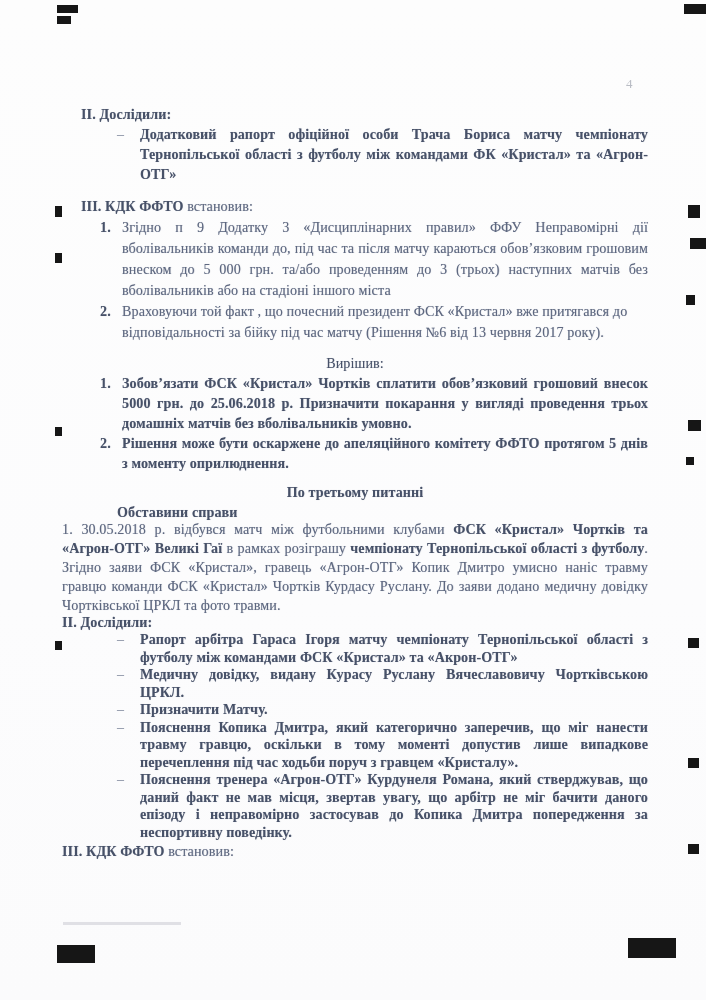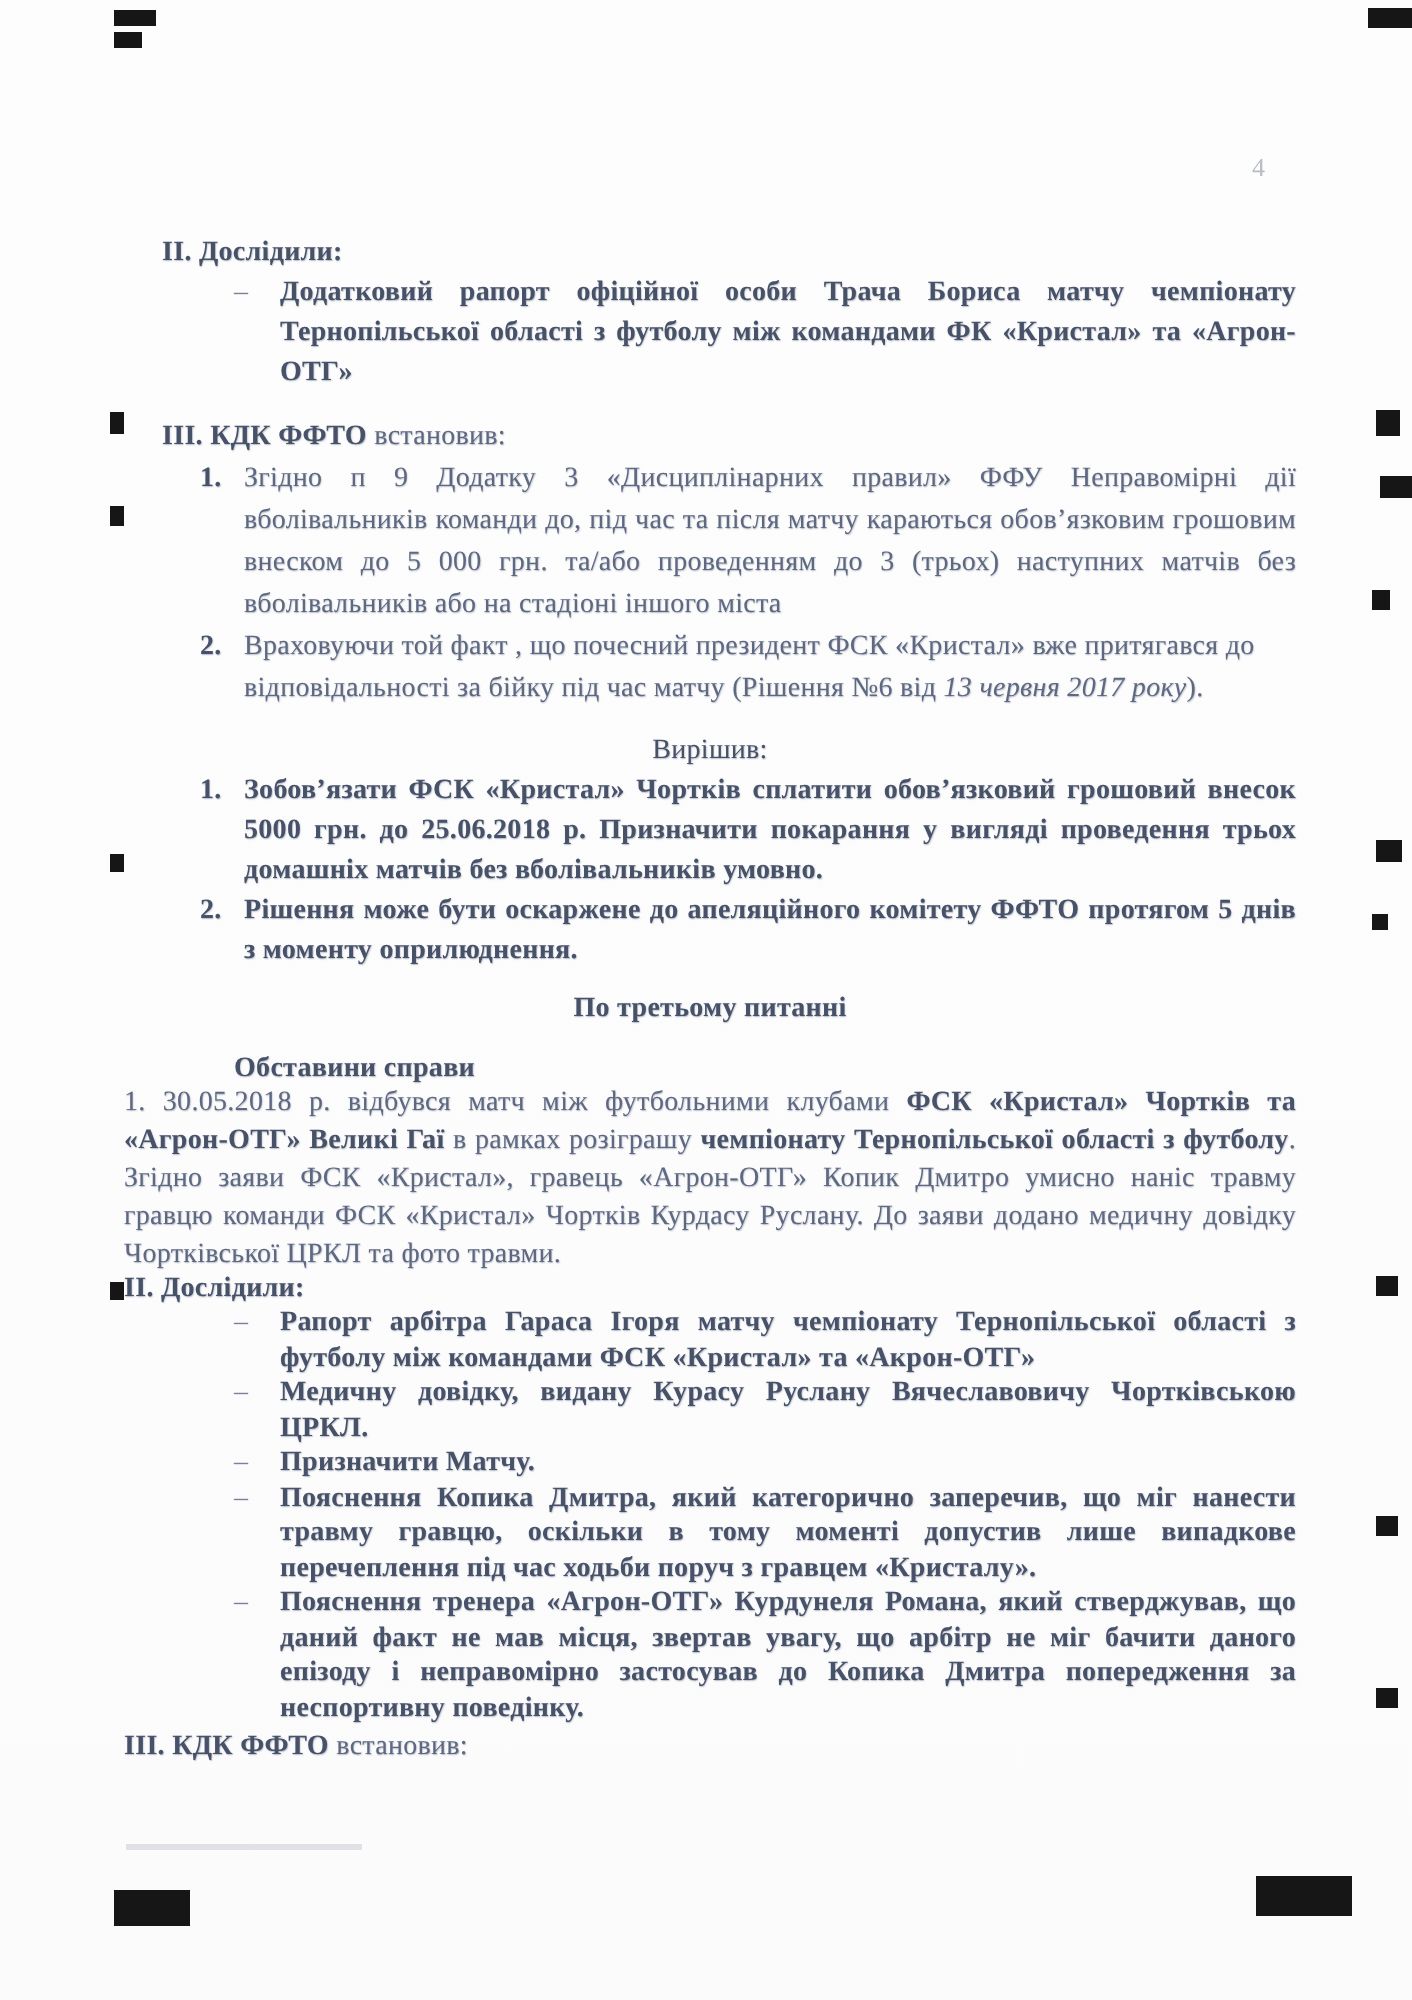--- a/index.html
+++ b/index.html
@@ -7,21 +7,21 @@
     width:706px;height:1000px;position:relative;overflow:hidden;
     background:#fdfdfe;
     font-family:"Liberation Serif","DejaVu Serif",serif;
   }
   .page{position:absolute;inset:0;background:linear-gradient(180deg,#fdfdfd 0%,#fcfcfd 60%,#fbfbfc 100%);}
   .page-number{
     position:absolute;top:76px;left:626px;
     font-size:13px;color:#b9bcc4;letter-spacing:.5px;
   }
   .content{
-    position:absolute;left:62px;top:12px;width:586px;
+    position:absolute;left:62px;top:0;width:586px;
     font-size:14px;line-height:20px;color:#5e6880;
     letter-spacing:.15px;
     text-shadow:.3px .3px .7px rgba(94,104,128,.45);
   }
   .strong, b{color:#475168;font-weight:bold;}
   h3{font-size:14px;line-height:20px;margin:0;font-weight:bold;color:#475168;}
   .indent-head{margin-left:19px;}
   .head-rest{font-weight:normal;color:#5e6880;}
   p{margin:0;}
   .justify{text-align:justify;}
@@ -41,29 +41,29 @@
   .mt-basis{margin-top:4px;}
   .basis{font-weight:bold;color:#475168;text-indent:42px;}
   .mt-decided{margin-top:11px;}
   .decided-h{text-align:center;font-weight:normal;color:#475168;}
   .mt-ol2{margin-top:9px;}
   .ol2 li{font-weight:bold;color:#475168;}
   .mt-third{margin-top:9px;text-align:center;}
   .third{font-weight:bold;color:#475168;}
   .mt-heard{margin-top:3px;}
   .heard{font-weight:bold;color:#475168;padding-left:38px;text-indent:-38px;text-align:justify;}
-  .mt-circh{margin-top:12px;}
+  .mt-circh{margin-top:2px;}
   .circ-h{font-weight:bold;color:#475168;margin-left:55px;line-height:15px;}
   .circ-p{line-height:19px;text-align:justify;font-family:Liberation Serif, serif;}
   .mt-h4{margin-top:0px;line-height:16px;}
   .mt-ul2{margin-top:2px;}
   .ul2{line-height:17.5px;}
   .ul2 li{font-weight:bold;color:#475168;}
   .mt-h5{margin-top:1px;}
-  .em{font-style:italic;}
+  .em{}
   #artifacts div{position:absolute;}
 </style>
 </head>
 <body>
 
 <div class="page">
 
   <div id="artifacts">
       <div style="left: 57px; top: 5px; width: 21px; height: 8px; background: rgb(22, 22, 22);"></div>
       <div style="left: 57px; top: 16px; width: 14px; height: 8px; background: rgb(22, 22, 22);"></div>

